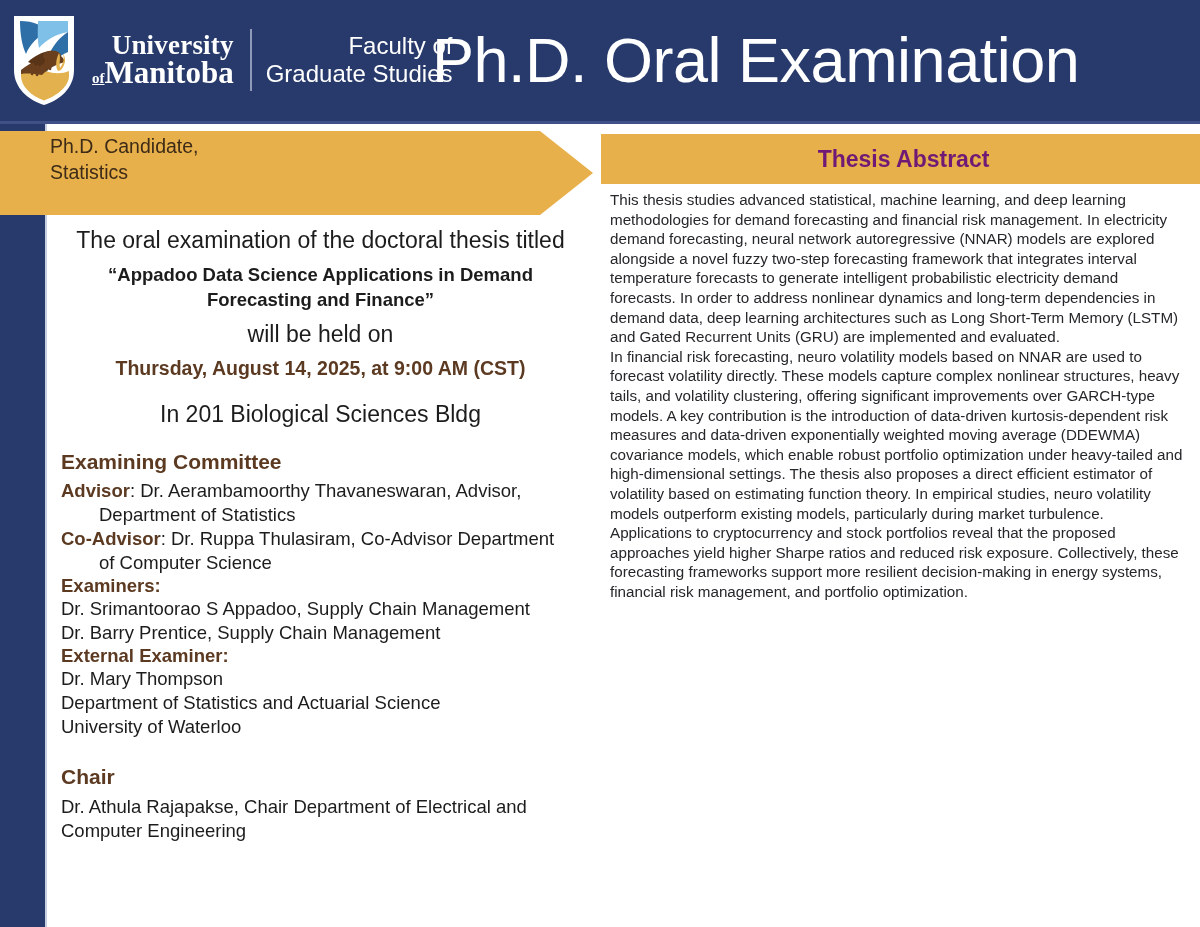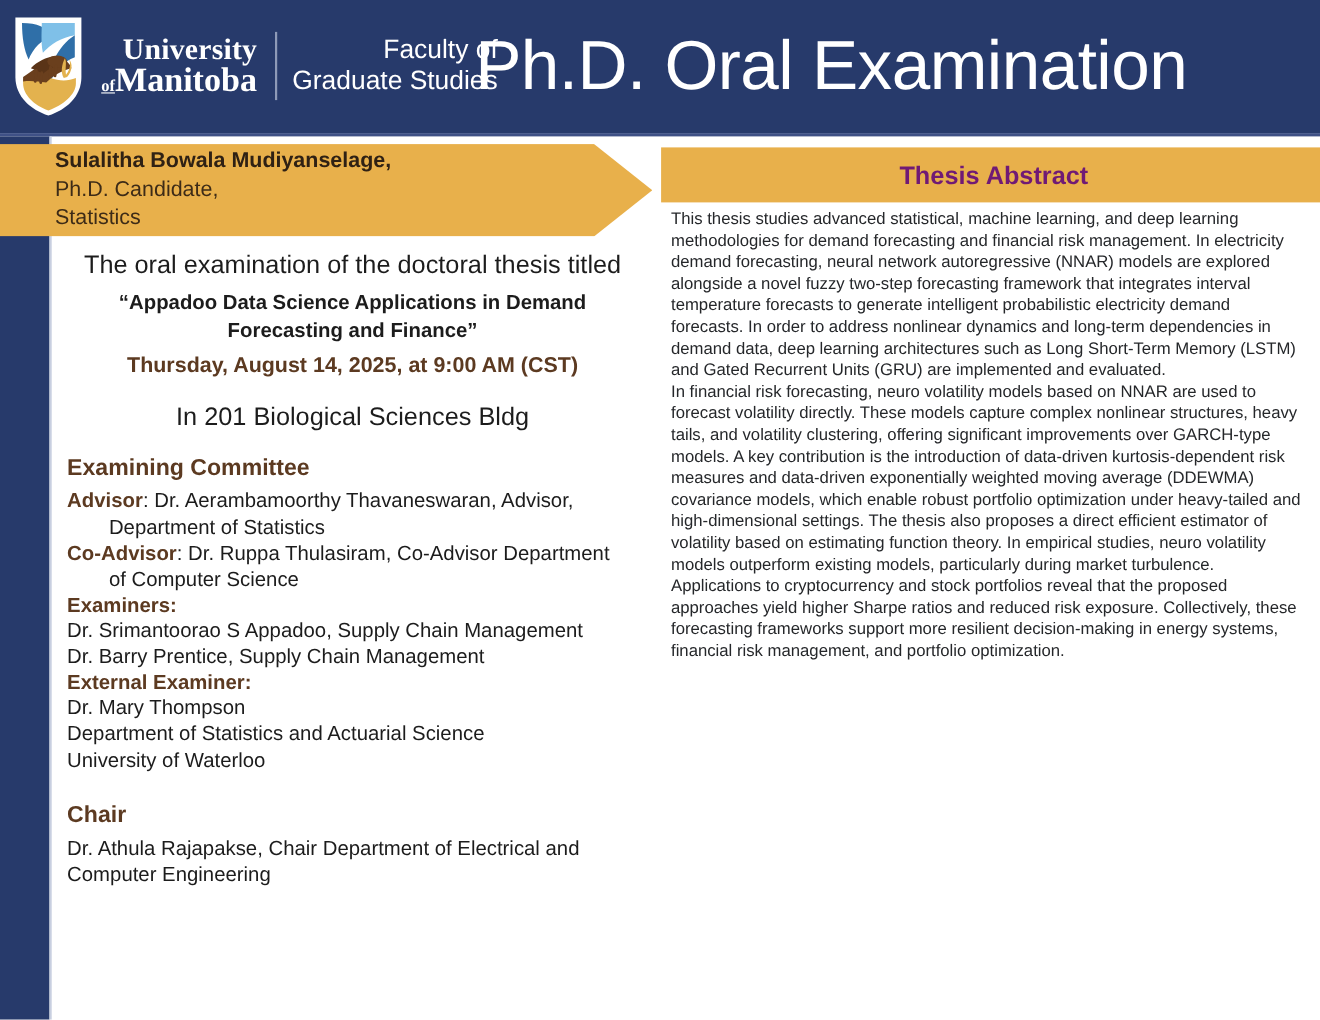--- a/index.html
+++ b/index.html
@@ -205,31 +205,31 @@
   </div>
 </div>
 
 <div id="header-title">Ph.D. Oral Examination</div>
 
 <div id="left-spine"></div>
 <div id="spine-hairline"></div>
 
 <div id="candidate-banner"></div>
 <div id="candidate-text">
-  <span class="cand-line" id="candidate-name">Sulalitha Bowala Mudiyanselage,</span>
   <span class="cand-line">Ph.D. Candidate,</span>
   <span class="cand-line">Statistics</span>
 </div>
 
 <div id="left-col">
 
   <p class="center-line" id="intro-line">The oral examination of the doctoral thesis titled</p>
 
   <p id="thesis-title">“Appadoo Data Science Applications in Demand Forecasting and Finance”</p>
 
+  <p class="center-line" id="will-be-held">will be held on</p>
 
   <p id="datetime-line">Thursday, August 14, 2025, at 9:00 AM (CST)</p>
 
   <p class="center-line" id="location-line">In 201 Biological Sciences Bldg</p>
 
   <div class="section-head">Examining Committee</div>
 
   <div class="member-line"><span class="role">Advisor</span><span>: Dr. Aerambamoorthy Thavaneswaran, Advisor,</span></div>
   <div class="member-line indent">Department of Statistics</div>
 

